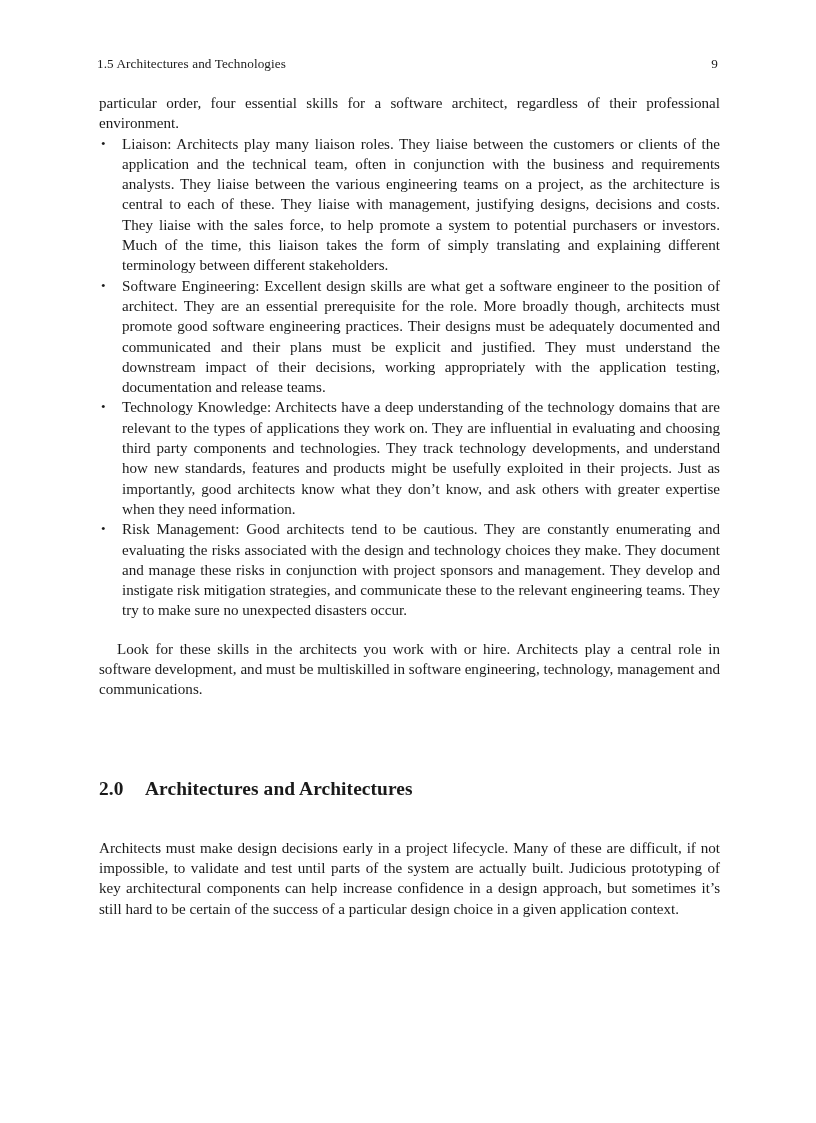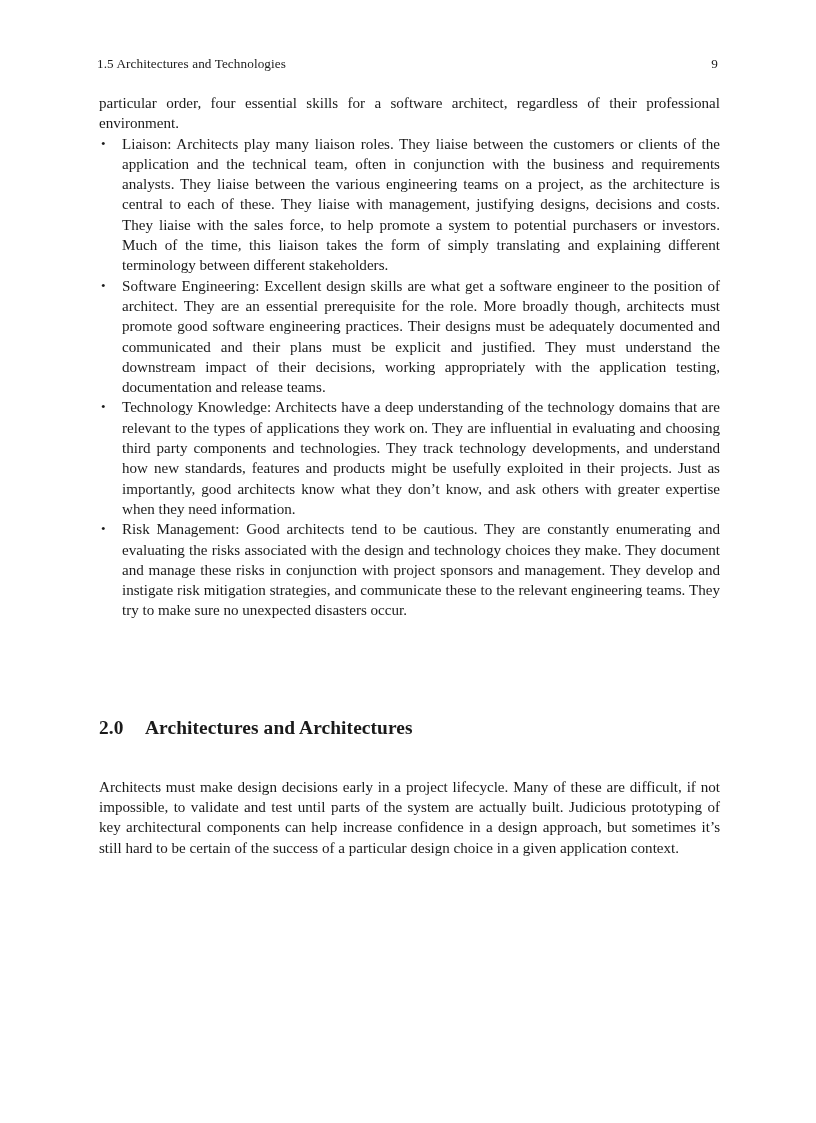--- a/index.html
+++ b/index.html
@@ -139,20 +139,21 @@
       </li>
 
       <li>
         <span class="bullet-mark">•</span><span class="term">Risk Management</span><span>: </span><span>Good architects tend to be cautious. They are constantly enumerating and evaluating the risks associated with the design and technology choices they make. They document and manage these risks in conjunction with project sponsors and management. They develop and instigate risk mitigation strategies, and communicate these to the relevant engineering teams. They try to make sure no unexpected disasters occur.</span>
       </li>
 
     </ul>
 
     <div class="gap-before-closing"></div>
 
+    <p class="body-par indent">Look for these skills in the architects you work with or hire. Architects play a central role in software development, and must be multiskilled in software engi­neering, technology, management and communications.</p>
 
     <div class="gap-before-heading"></div>
 
     <h2 class="section-heading">
       <span class="sec-num">2.0</span><span>Architectures and Architectures</span>
     </h2>
 
     <div class="gap-after-heading"></div>
 
     <p class="body-par">Architects must make design decisions early in a project lifecycle. Many of these are difficult, if not impossible, to validate and test until parts of the system are actually built. Judicious prototyping of key architectural components can help increase con­fidence in a design approach, but sometimes it’s still hard to be certain of the success of a particular design choice in a given application context.</p>

